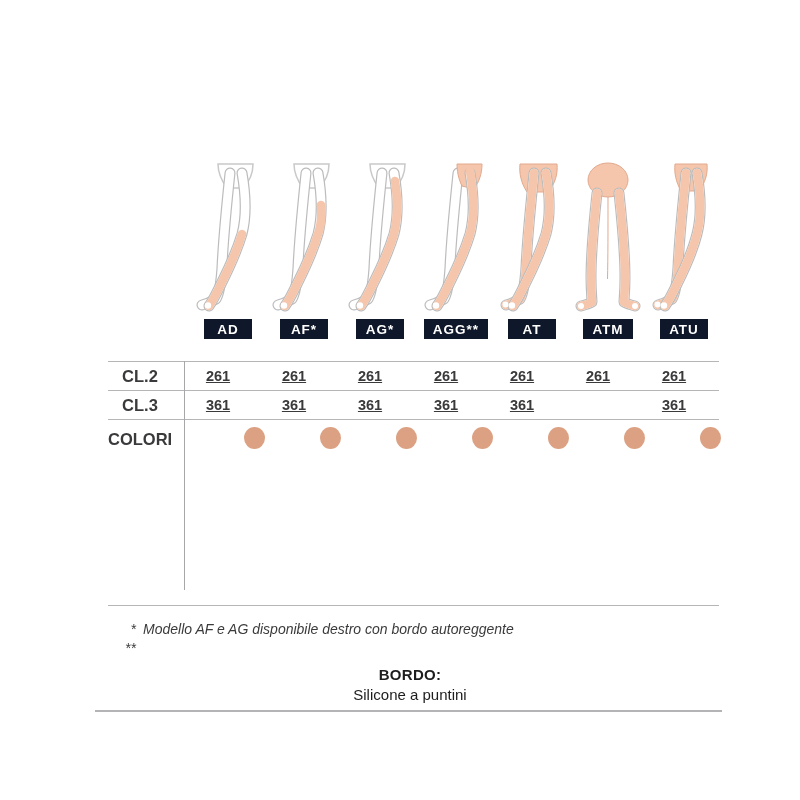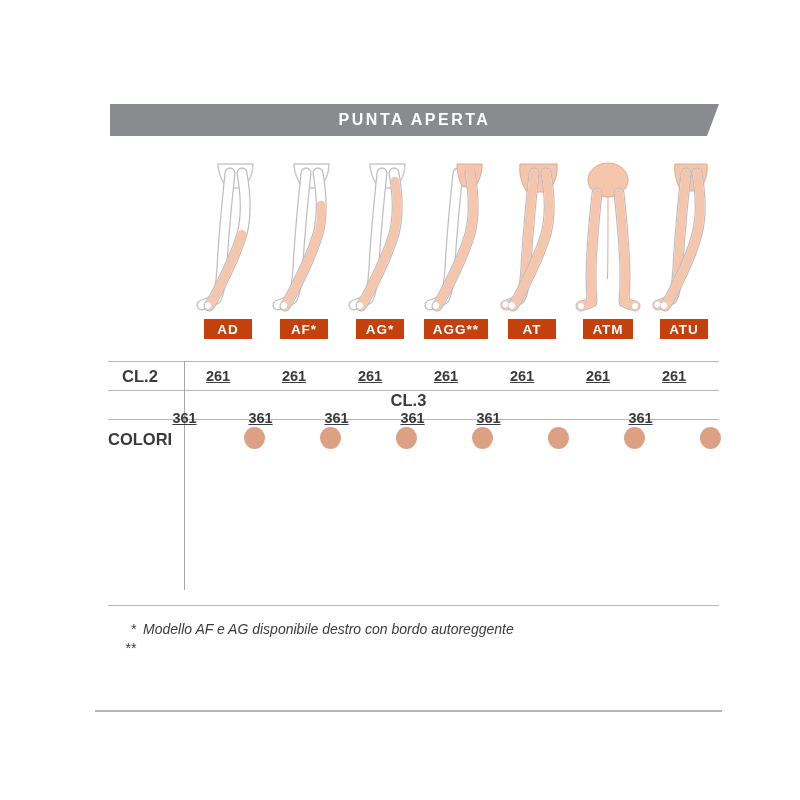--- a/index.html
+++ b/index.html
@@ -19,21 +19,21 @@
   svg .w{fill:none;stroke:#ffffff;stroke-width:8.6;stroke-linecap:round;stroke-linejoin:round;}
   svg .s{fill:none;stroke:#f5c6ac;stroke-width:8.6;stroke-linecap:round;stroke-linejoin:round;}
   svg .sf{fill:#f5c6ac;stroke:#e2a98d;stroke-width:1;}
   svg .wf{fill:#ffffff;stroke:#c9c9c9;stroke-width:1.5;}
   svg .seam{fill:none;stroke:#e2a98d;stroke-width:1;}
   svg .toe{fill:#ffffff;}
 
   
   .labels{position:absolute;left:190px;top:319px;width:532px;display:flex;}
   .labels .cell{width:76px;text-align:center;}
-  .tag{display:inline-block;background:#c2410c;color:#fff;font-weight:bold;font-size:13.5px;
+  .tag{display:inline-block;background:#0f172a;color:#fff;font-weight:bold;font-size:13.5px;
        letter-spacing:1px;padding:3px 9px 2px 9px;min-width:30px;}
 
   
   .hline{position:absolute;height:1px;background:#b6b6b9;}
   .vline{position:absolute;width:1px;background:#a7a7aa;}
   .trow{position:absolute;left:108px;width:611px;display:flex;align-items:center;}
   .rowhead{width:74px;text-align:center;padding-right:10px;font-weight:bold;font-size:16.5px;
            color:#3a3a3c;box-sizing:border-box;}
   .vals{margin-left:-2px;width:532px;display:flex;text-decoration:underline;}
   .vals .cell{width:76px;text-align:center;font-weight:bold;font-size:14.5px;color:#3a3a3c;}
@@ -47,23 +47,20 @@
   
   .bordo{position:absolute;left:20px;right:0;top:666px;text-align:center;font-size:15px;color:#1d1d1f;}
   .bordo .b1{font-weight:bold;letter-spacing:0.3px;}
   .bordo .b2{margin-top:3px;}
 </style>
 </head>
 <body>
 
 <div id="page">
 
-  <div class="banner">
-    <span>PUNTA APERTA</span>
-  </div>
 
   <div class="figs">
     <div class="fig">
       <svg width="76" height="152" viewBox="0 0 76 150">
         <path class="wf" d="M28,3 L63,3 C63,13 59,21 53,27 L37,27 C31,19 28,11 28,3 Z"></path>
         <path class="o" d="M40,12 C36,50 33,84 32,106 C31,122 29,133 26,138 C21,141 16,143 12,144"></path>
         <path class="w" d="M40,12 C36,50 33,84 32,106 C31,122 29,133 26,138 C21,141 16,143 12,144"></path>
         <path class="o" d="M52,12 C56,35 57,54 52,73 C46,93 38,109 32,121 C28,129 24,138 19,145"></path>
         <path class="w" d="M52,12 C56,35 57,54 52,73 C46,93 38,109 32,121 C28,129 24,138 19,145"></path>
         <path class="s" d="M52,73 C46,93 38,109 32,121 C28,129 24,138 19,145"></path>
@@ -166,21 +163,21 @@
       <div class="cell">261</div>
       <div class="cell">261</div>
       <div class="cell">261</div>
       <div class="cell">261</div>
       <div class="cell">261</div>
       <div class="cell">261</div>
       <div class="cell">261</div>
     </div>
   </div>
 
-  <div class="trow" style="top:391px;height:28px;flex-direction:column;">
+  <div class="trow" style="top:391px;height:28px;">
     <div class="rowhead">CL.3</div>
     <div class="vals">
       <div class="cell">361</div>
       <div class="cell">361</div>
       <div class="cell">361</div>
       <div class="cell">361</div>
       <div class="cell">361</div>
       <div class="cell"></div>
       <div class="cell">361</div>
     </div>
@@ -204,16 +201,20 @@
   <div class="notes">
     <div class="note">
       <span class="ast">*</span>
       <span>Modello AF e AG disponibile destro con bordo autoreggente</span>
     </div>
     <div class="note">
       <span class="ast">**</span>
     </div>
   </div>
 
+  <div class="bordo">
+    <div class="b1">BORDO:</div>
+    <div class="b2">Silicone a puntini</div>
+  </div>
 
   <div class="hline" style="left:95px;top:710px;width:627px;height:2px;background:#b4b4b7;"></div>
 
 </div>
 
 </body></html>

